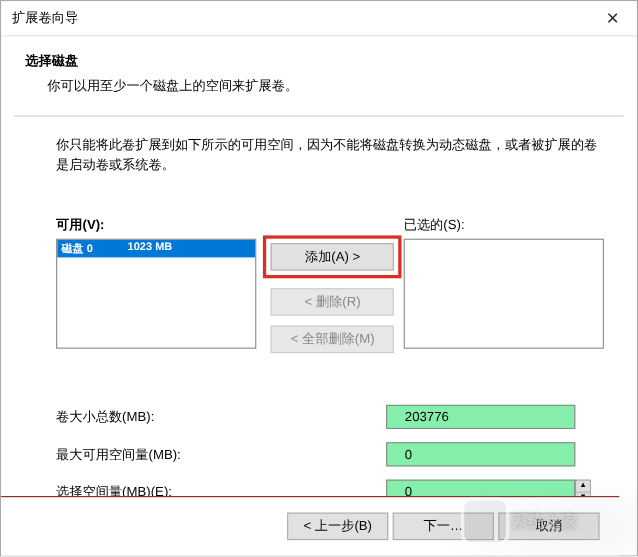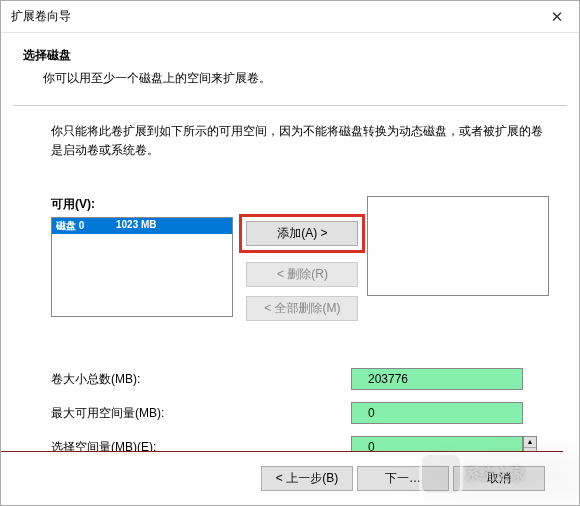--- a/index.html
+++ b/index.html
@@ -240,20 +240,21 @@
 
       <div class="col-mid">
         <div class="btn-highlight">
           <button class="btn">添加(A) &gt;</button>
         </div>
         <button class="btn disabled">&lt; 删除(R)</button>
         <button class="btn disabled">&lt; 全部删除(M)</button>
       </div>
 
       <div class="col-right">
+        <span class="lbl">已选的(S):</span>
         <div class="listbox-r"></div>
       </div>
     </div>
 
     <div class="form-rows">
       <div class="form-row">
         <span class="flabel">卷大小总数(MB):</span>
         <input type="text" readonly="" value="203776" style="">
       </div>
       <div class="form-row">

